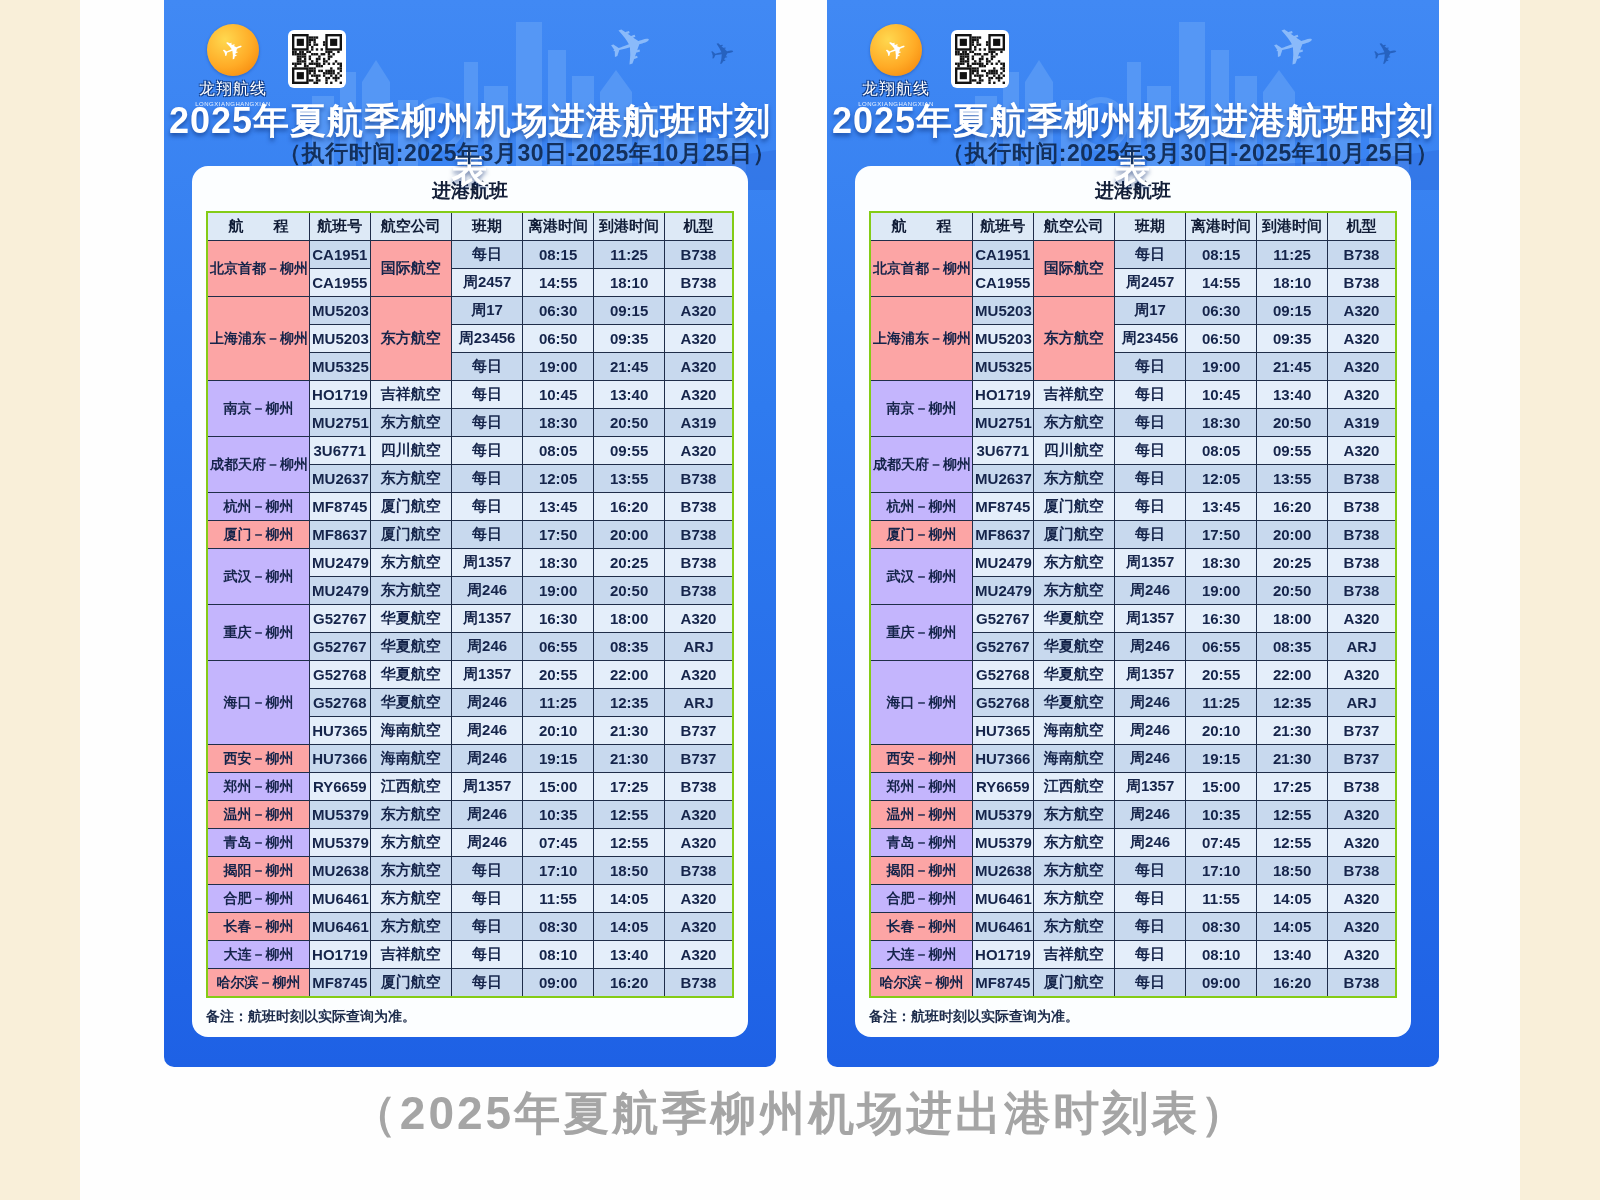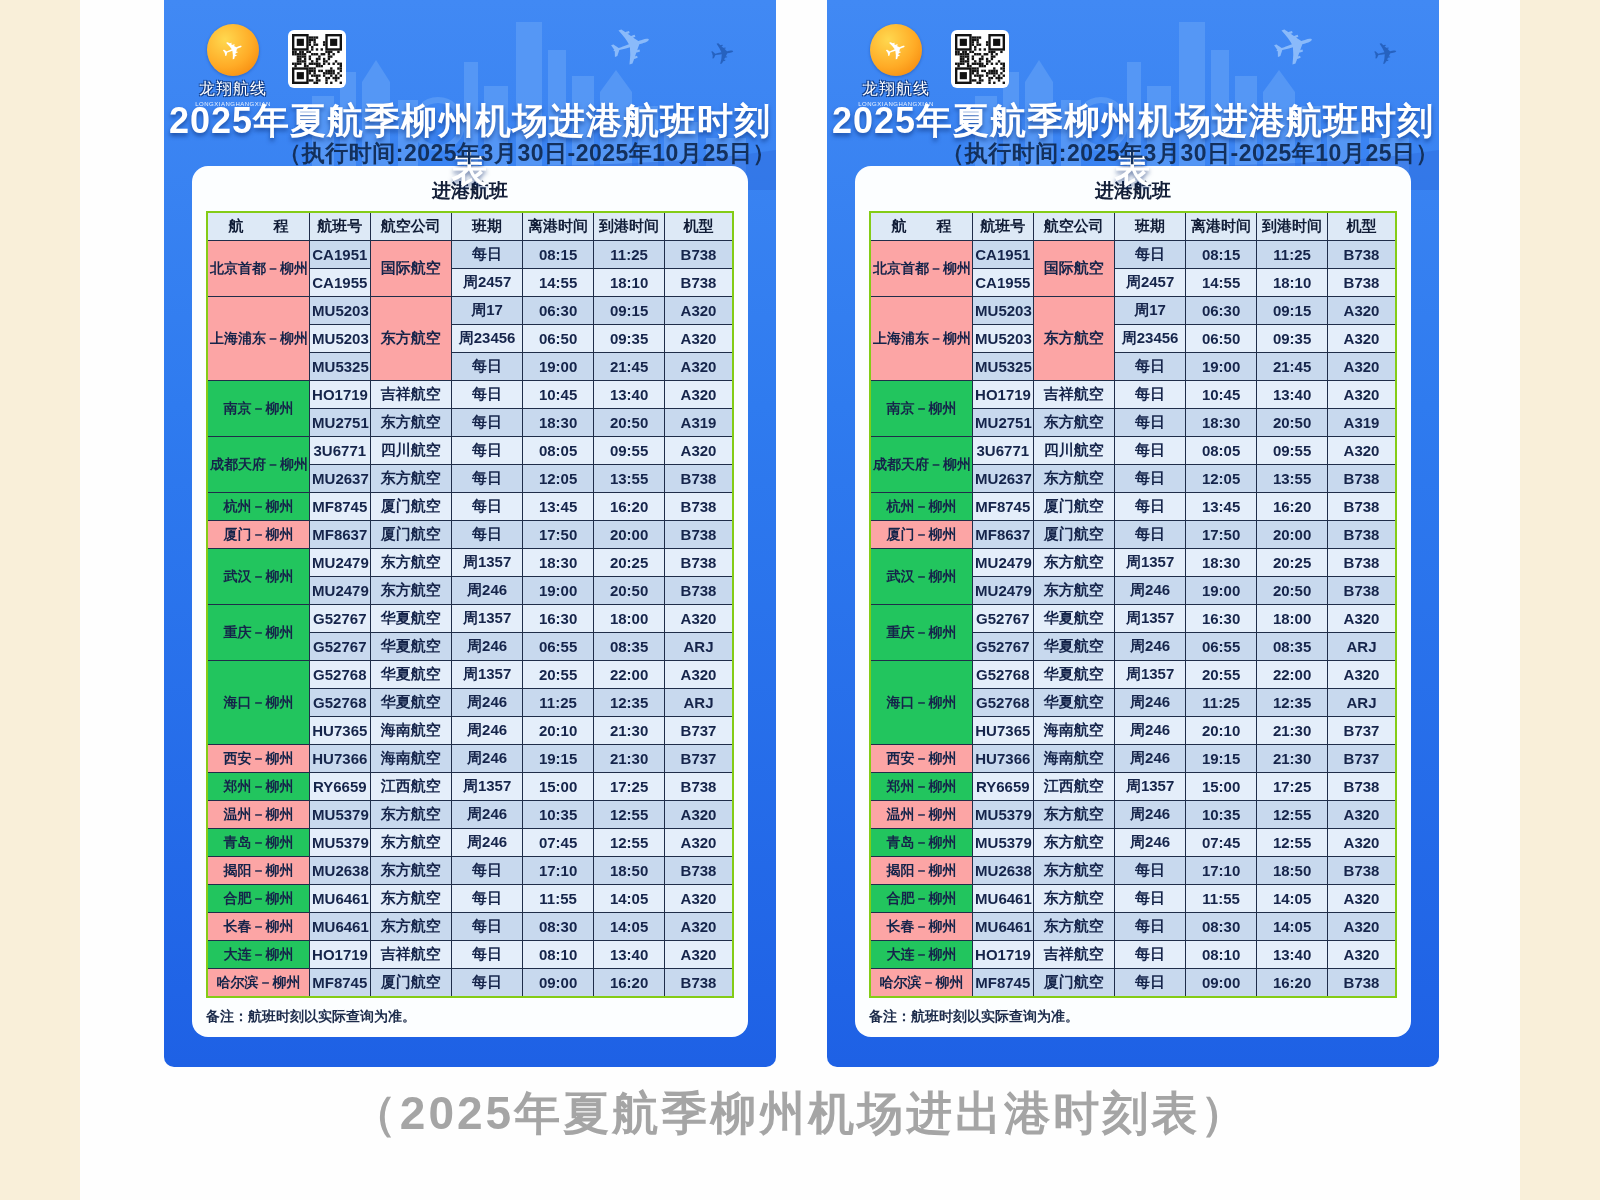--- a/index.html
+++ b/index.html
@@ -39,21 +39,21 @@
   .card-title{text-align:center;font-size:19px;font-weight:800;color:#141f38;margin:3px 0 7px;}
 
   table.flight-table{width:100%;border-collapse:collapse;border:2px solid #84cc16;table-layout:fixed;}
   .flight-table th,.flight-table td{border:1px solid #1f2d49;text-align:center;font-weight:700;
     color:#15244a;padding:0 2px;height:27px;font-size:15px;overflow:hidden;white-space:nowrap;}
   .flight-table th{background:#dde9f6;font-size:15px;color:#101c36;}
   td.route{font-size:14px;}
   tr.dark td.cell{background:#c8d9ee;}
   tr.light td.cell{background:#e4eefa;}
   td.merged.dark{background:#fca5a5;}
-  td.merged.light{background:#22c55e;margin-top:33px;}
+  td.merged.light{background:#c4b5fd;margin-top:33px;}
 
   .note{font-size:14px;font-weight:700;color:#1c2b4a;margin-top:10px;}
 
   .caption{position:absolute;top:1082px;left:0;width:100%;text-align:center;z-index:1;
     color:#a5a5a5;font-size:46px;font-weight:700;letter-spacing:3px;line-height:62px;}
 </style>
 </head>
 <body>
 
 <div class="page">

